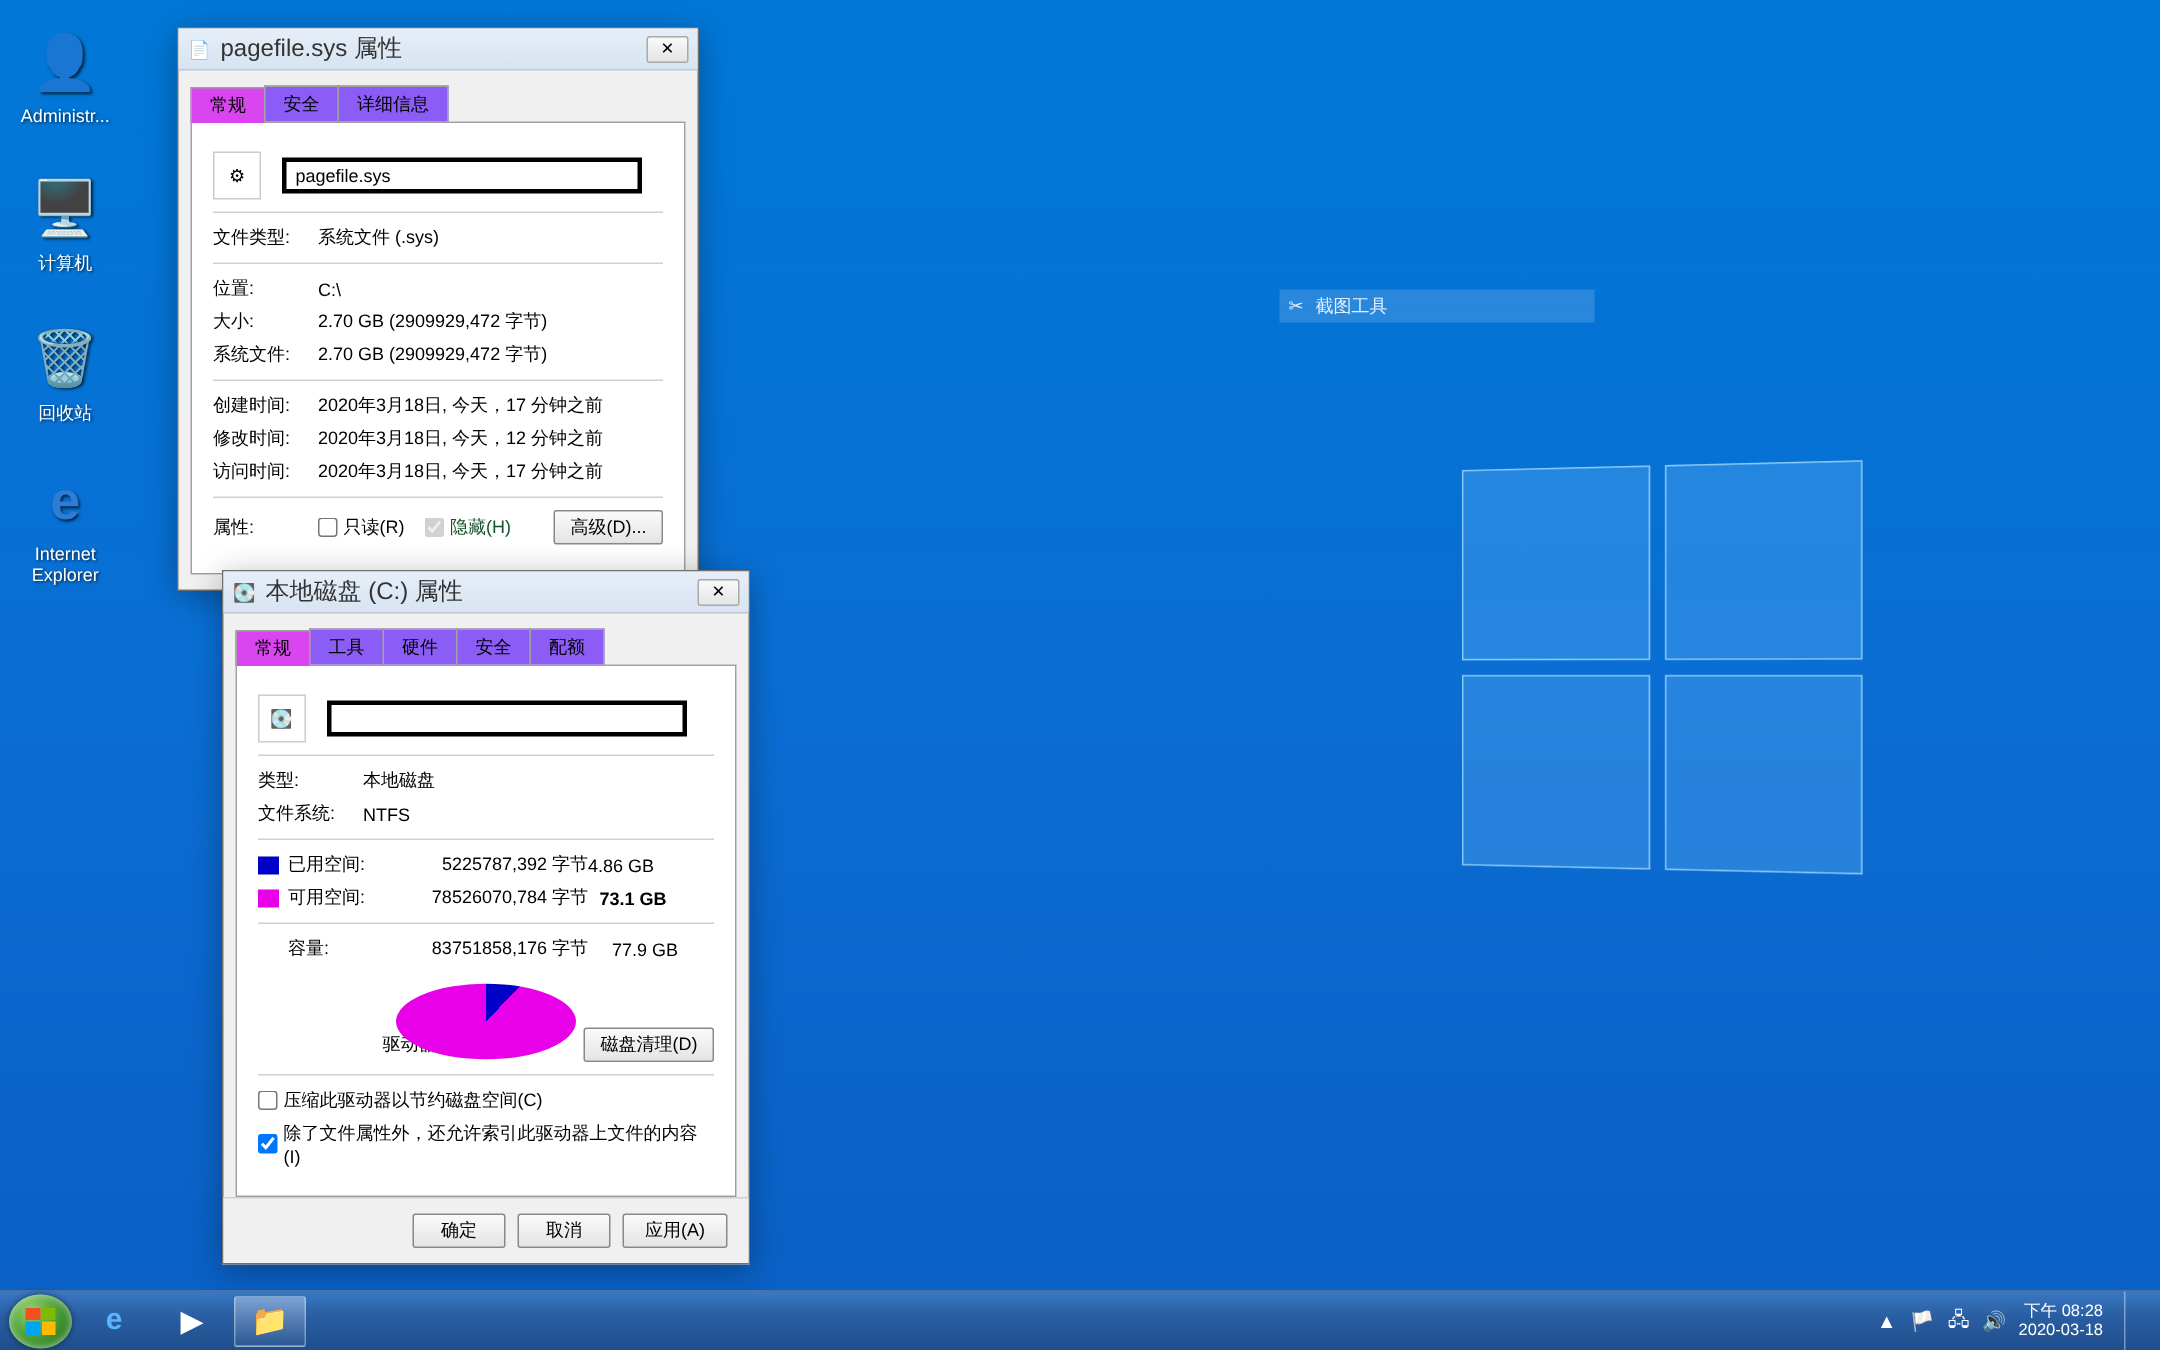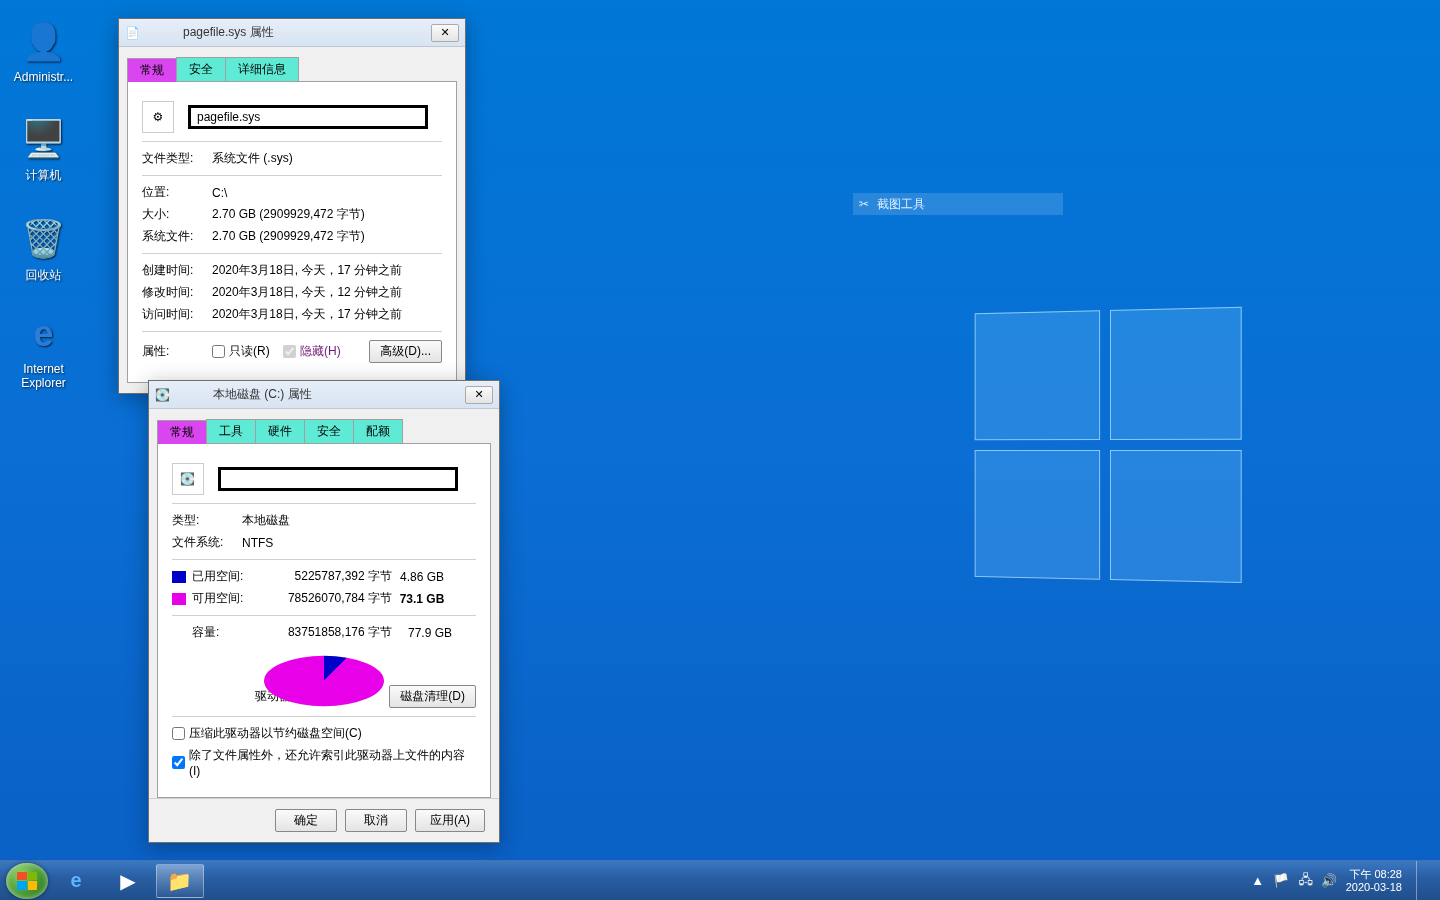--- a/index.html
+++ b/index.html
@@ -22,25 +22,25 @@
 .icon-ie { left: 6px; top: 310px; }
 
 
 .snip-hint { position: absolute; left: 853px; top: 193px; width: 210px; height: 22px; background: rgba(255,255,255,0.15); color: #e0f0ff; font-size: 12px; display: flex; align-items: center; padding-left: 24px; }
 .snip-hint::before { content: "✂"; position: absolute; left: 6px; }
 
 
 .dialog { position: absolute; background: #f0f0f0; border: 1px solid #707070; box-shadow: 0 4px 20px rgba(0,0,0,0.3); font-size: 12px; color: #000; }
 .dialog .titlebar { height: 28px; background: linear-gradient(#e6eef8,#d8e4f2); display: flex; align-items: center; padding: 0 6px; border-bottom: 1px solid #c0c8d4; }
 .dialog .titlebar .ticon { width: 16px; height: 16px; margin-right: 6px; display:inline-flex; align-items:center; justify-content:center; font-size:12px; }
-.dialog .titlebar .ttext { flex: 1; font-size: 12px; color: #333; margin-left: 36px; }
+.dialog .titlebar .ttext { flex: 1; font-size: 16px; color: #333; }
 .dialog .titlebar .close { width: 28px; height: 18px; border: 1px solid #aaa; border-radius: 2px; background: linear-gradient(#fafafa,#e4e4e4); display: flex; align-items: center; justify-content: center; font-size: 11px; cursor: default; }
 
 .tabs { display: flex; margin-top: 6px; padding-left: 8px; }
-.tab { padding: 3px 12px; border: 1px solid #a0a0a0; border-bottom: none; background: #5eead4; font-size: 12px; margin-right: -1px; position: relative; cursor: default; }
+.tab { padding: 3px 12px; border: 1px solid #a0a0a0; border-bottom: none; background: #8b5cf6; font-size: 12px; margin-right: -1px; position: relative; cursor: default; }
 .tab.active { background: #d946ef; z-index: 2; top: 1px; }
 .tabpanel { border: 1px solid #a0a0a0; background: #fff; padding: 14px; }
 
 .row { display: flex; align-items: center; margin: 5px 0; }
 .row .lab { width: 70px; }
 .row .val { flex: 1; }
 hr.sep { border: none; border-top: 1px solid #d0d0d0; margin: 8px 0; }
 
 .btn { border: 1px solid #888; background: linear-gradient(#fafafa,#e4e4e4); padding: 2px 10px; font-size: 12px; cursor: default; border-radius: 2px; }
 
@@ -153,21 +153,21 @@
       <div class="row">
           <span class="lab">访问时间:</span>
           <span class="val">2020年3月18日, 今天，17 分钟之前</span>
         </div>
       <hr class="sep">
       <div class="row">
         <span class="lab">属性:</span>
         <span class="val">
           <input type="checkbox" style=""><label>只读(R)</label>
           &nbsp;&nbsp;
-          <input type="checkbox" checked="" disabled="" style=""><label style="color:#701a75;">隐藏(H)</label>
+          <input type="checkbox" checked="" disabled="" style=""><label style="color:#14532d;">隐藏(H)</label>
         </span>
         <button class="btn">高级(D)...</button>
       </div>
     </div>
   </div>
 </div>
 
 <div class="dialog dlg2">
   <div class="titlebar">
     <span class="ticon">💽</span>
@@ -194,21 +194,21 @@
         </div>
       <div class="row">
           <span class="lab">文件系统:</span>
           <span class="val">NTFS</span>
         </div>
       <hr class="sep">
       <div class="row">
         <span class="sw" style="background:#0000c8;"></span>
         <span style="width:60px;">已用空间:</span>
         <span style="width:140px;text-align:right;">5225787,392 字节</span>
-        <span style="width:60px;text-align:center;">4.86 GB</span>
+        <span style="width:60px;text-align:left;">4.86 GB</span>
       </div>
       <div class="row">
         <span class="sw" style="background:#e800e8;"></span>
         <span style="width:60px;">可用空间:</span>
         <span style="width:140px;text-align:right;">78526070,784 字节</span>
         <span style="width:60px;text-align:center;font-weight:bold;">73.1 GB</span>
       </div>
       <hr class="sep">
       <div class="row">
         <span class="sw" style="visibility:hidden;"></span>

